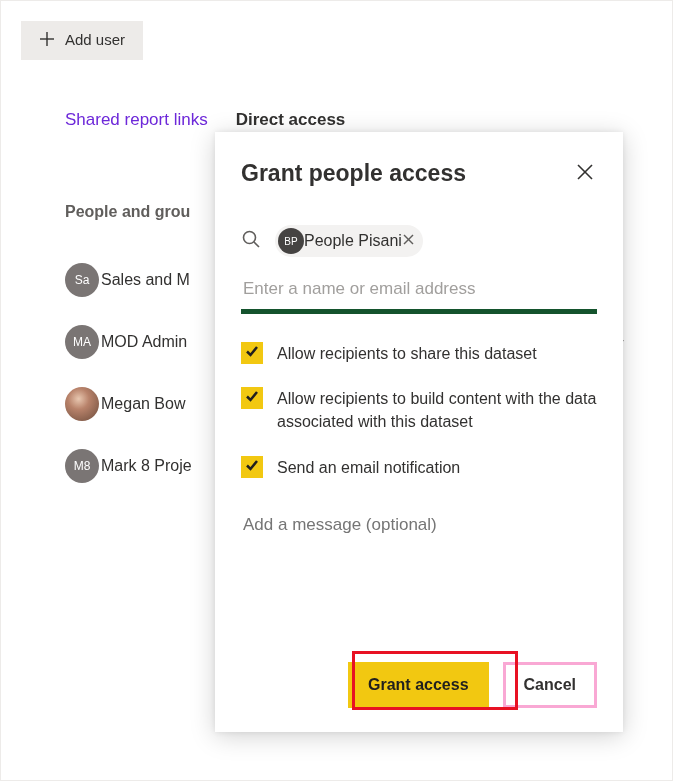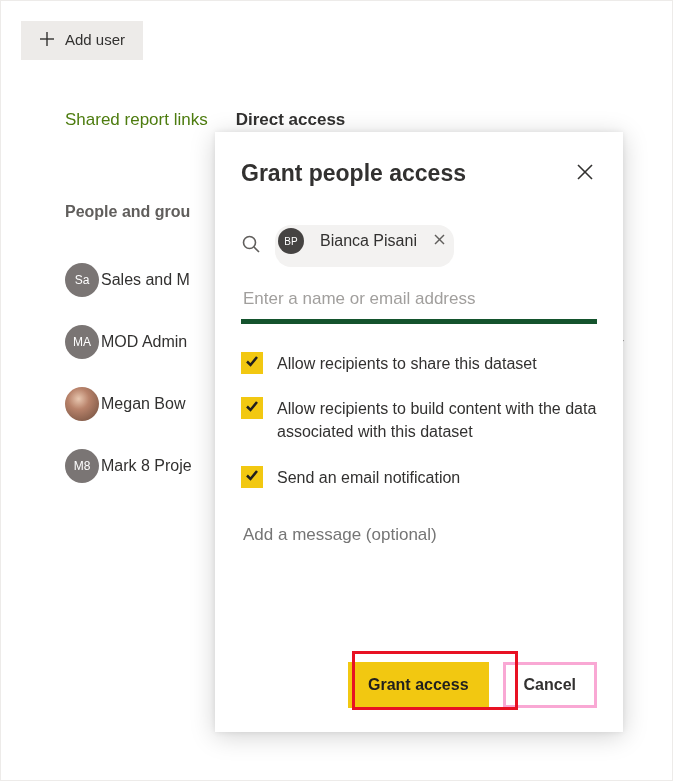--- a/index.html
+++ b/index.html
@@ -30,21 +30,21 @@
     }
     .add-user-btn svg { width: 16px; height: 16px; }
     .tabs {
       display: flex;
       gap: 28px;
       margin-top: 50px;
       margin-left: 44px;
     }
     .tab {
       font-size: 17px;
-      color: #4d7c0f;
+      color: #6d28d9;
       padding-bottom: 8px;
       cursor: pointer;
     }
     .tab.active {
       color: #323130;
       font-weight: 600;
       border-bottom: 5px solid #fca5a5;
     }
     .list-header {
       display: flex;
@@ -120,22 +120,22 @@
       align-items: center;
       gap: 14px;
       margin-top: 38px;
     }
     .search-icon svg { width: 20px; height: 20px; color: #605e5c; }
     .chip {
       display: inline-flex;
       align-items: center;
       background: #f3f2f1;
       border-radius: 16px;
-      padding: 3px 8px 13px 3px;
-      gap: 16px;
+      padding: 3px 8px 3px 3px;
+      gap: 0;
     }
     .chip-avatar {
       width: 26px; height: 26px; border-radius: 50%;
       background: #454342;
       color: #fff;
       font-size: 10px;
       display: flex; align-items: center; justify-content: center;
     }
     .chip-label { font-size: 16px; color: #323130; }
     .chip-remove {
@@ -272,21 +272,21 @@
 
   <div class="search-row">
     <span class="search-icon">
       <svg viewBox="0 0 20 20" fill="none" stroke="currentColor" stroke-width="1.6">
           <circle cx="8.5" cy="8.5" r="6"></circle>
           <line x1="13" y1="13" x2="18" y2="18"></line>
         </svg>
     </span>
     <div class="chip">
       <div class="chip-avatar">BP</div>
-      <span class="chip-label">Bianca Pisani</span>
+      <span class="chip-label">People Pisani</span>
       <button class="chip-remove">
         <span>
           <svg viewBox="0 0 13 13" fill="none" stroke="currentColor" stroke-width="1.4">
               <line x1="2" y1="2" x2="11" y2="11"></line>
               <line x1="11" y1="2" x2="2" y2="11"></line>
             </svg>
         </span>
       </button>
     </div>
   </div>

